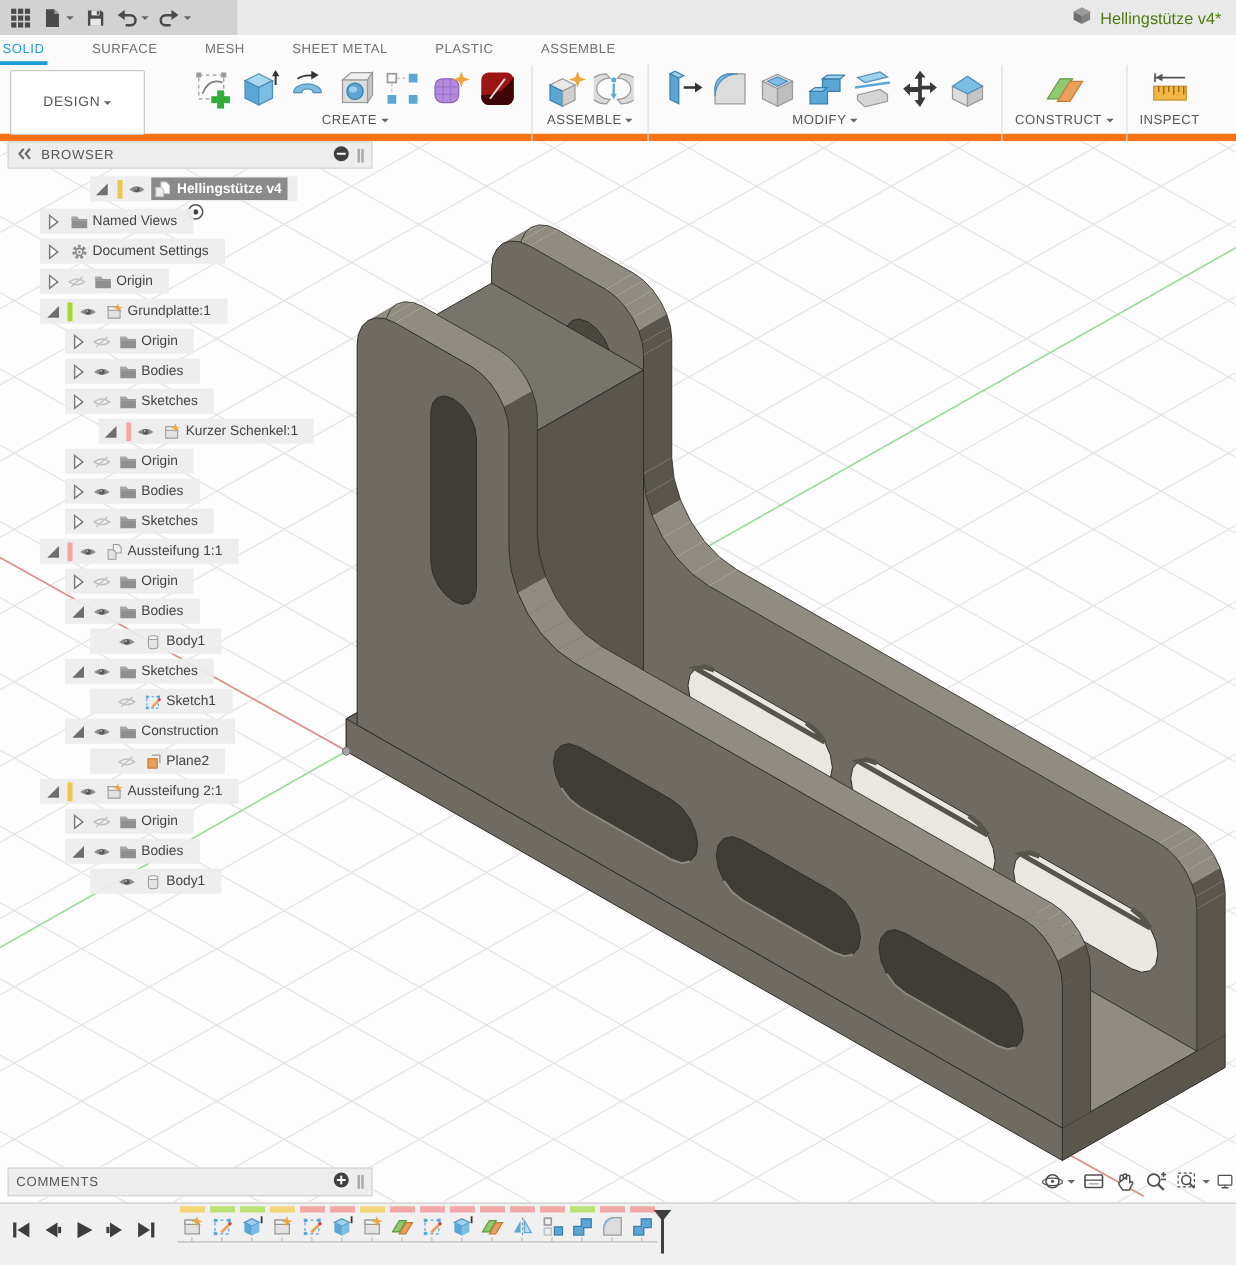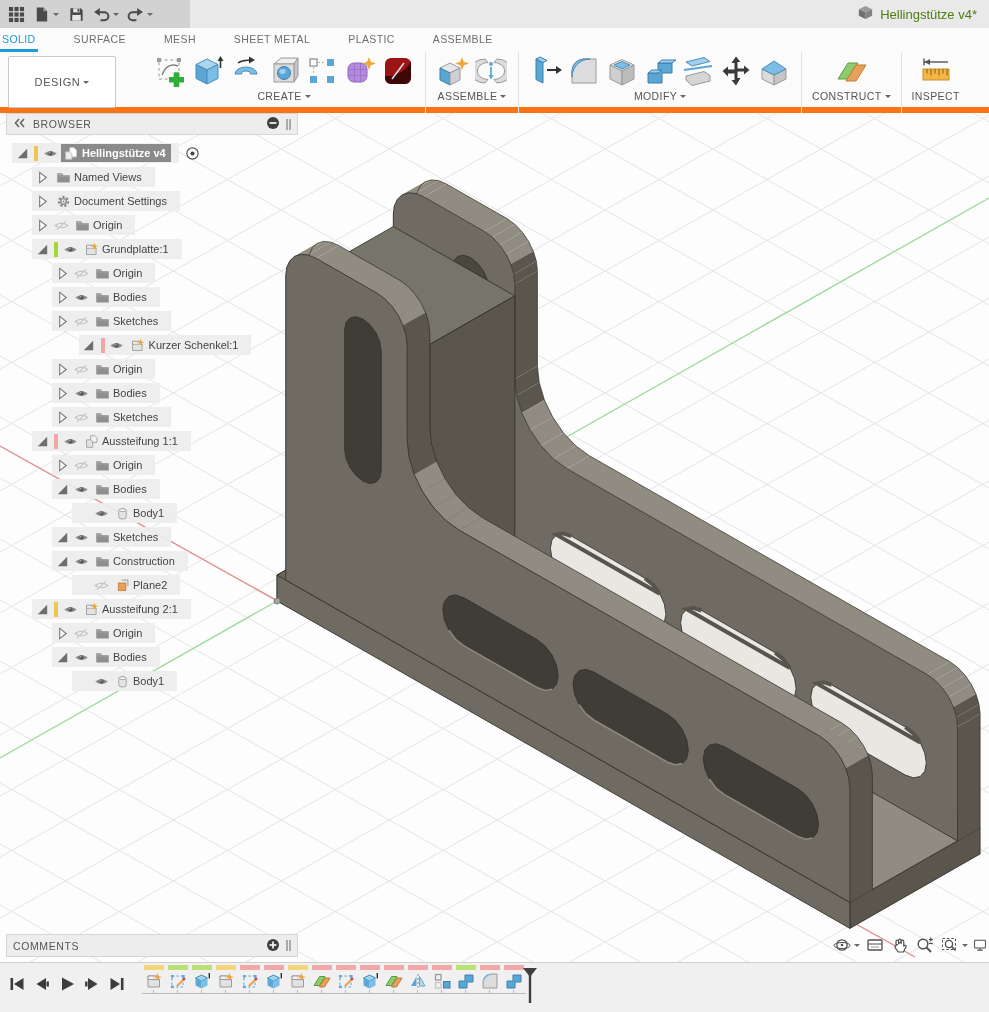--- a/index.html
+++ b/index.html
@@ -510,21 +510,21 @@
             </svg></span>
         <span>BROWSER</span>
         <span class="sp"></span>
         <span><svg viewBox="0 0 14 14">
               <circle cx="7" cy="7" r="6" fill="#3f3f3f"></circle>
               <rect x="3.5" y="6.2" width="7" height="1.6" fill="#fff"></rect>
             </svg></span>
         <span class="grip"></span>
       </div>
       <div id="btree">
-          <div class="trow" style="padding-left: 6px;">
+          <div class="trow" style="padding-left: 6px; flex-direction: column;">
             <span class="rowbox">
               <span class="t16">
                 <svg viewBox="0 0 16 16">
                   <polygon points="3,13 13,13 13,3" fill="#6e6e6e"></polygon>
                 </svg>
               </span>
               <span class="cbar" style="background:#edc64f"></span>
               <span class="t16">
                 <svg viewBox="0 0 18 18">
                   <path d="M1.5,9 Q9,3 16.5,9 Q9,15 1.5,9 z" fill="#8c8c8c"></path>
@@ -932,20 +932,44 @@
               </span>
               <span class="chip">
                 <span class="t16">
                   <svg viewBox="0 0 18 18">
                     <path d="M1.5,4 h5.5 l1.8,2.2 H16.5 V15 H1.5 z" fill="#8f8f8f"></path>
                     <path d="M1.5,4 h5.5 l1.8,2.2 H1.5 z" fill="#a8a8a8"></path>
                     <rect x="1.5" y="6.8" width="15" height="1.2" fill="#a2a2a2"></rect>
                   </svg>
                 </span>
                 <span class="tlabel">Sketches</span>
+              </span>
+            </span>
+          </div>
+          <div class="trow" style="padding-left: 66px;">
+            <span class="rowbox">
+              <span class="t16"></span>
+              <span class="t16">
+                <svg viewBox="0 0 18 18">
+                  <path d="M1.5,9 Q9,3.5 16.5,9 Q9,14.5 1.5,9 z" fill="none" stroke="#c2c2c2" stroke-width="1.3"></path>
+                  <line x1="3.5" y1="14" x2="14.5" y2="4" stroke="#c2c2c2" stroke-width="1.3"></line>
+                </svg>
+              </span>
+              <span class="chip">
+                <span class="t16">
+                  <svg viewBox="0 0 18 18">
+                    <rect x="3" y="4" width="11" height="11" fill="none" stroke="#5aa7d6" stroke-dasharray="2.4,2"></rect>
+                    <rect x="2" y="3" width="2.6" height="2.6" fill="#5aa7d6"></rect>
+                    <rect x="13" y="3" width="2.6" height="2.6" fill="#5aa7d6"></rect>
+                    <rect x="2" y="13.5" width="2.6" height="2.6" fill="#5aa7d6"></rect>
+                    <line x1="8" y1="14" x2="14.5" y2="7.5" stroke="#e8a05a" stroke-width="2.2"></line>
+                    <circle cx="15" cy="7" r="1.4" fill="#d04040"></circle>
+                  </svg>
+                </span>
+                <span class="tlabel">Sketch1</span>
               </span>
             </span>
           </div>
           <div class="trow" style="padding-left: 46px;">
             <span class="rowbox">
               <span class="t16">
                 <svg viewBox="0 0 16 16">
                   <polygon points="3,13 13,13 13,3" fill="#6e6e6e"></polygon>
                 </svg>
               </span>

